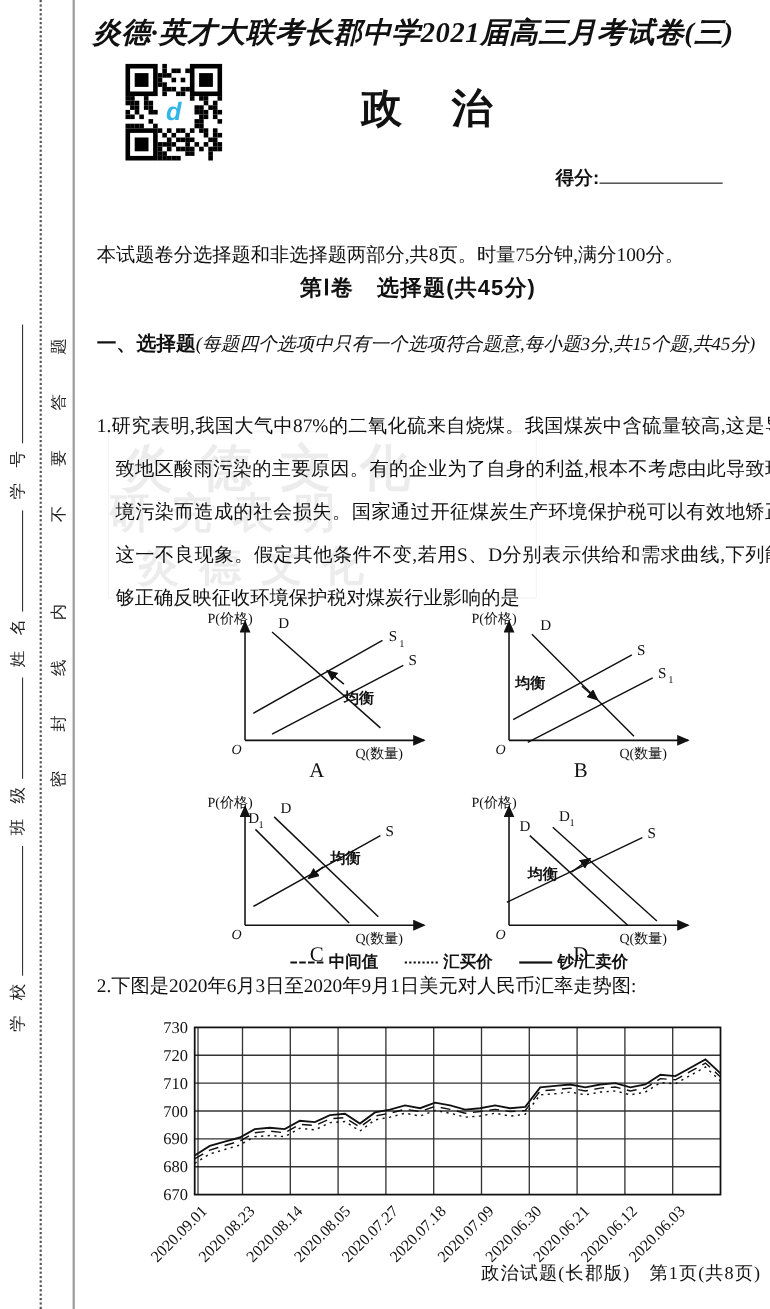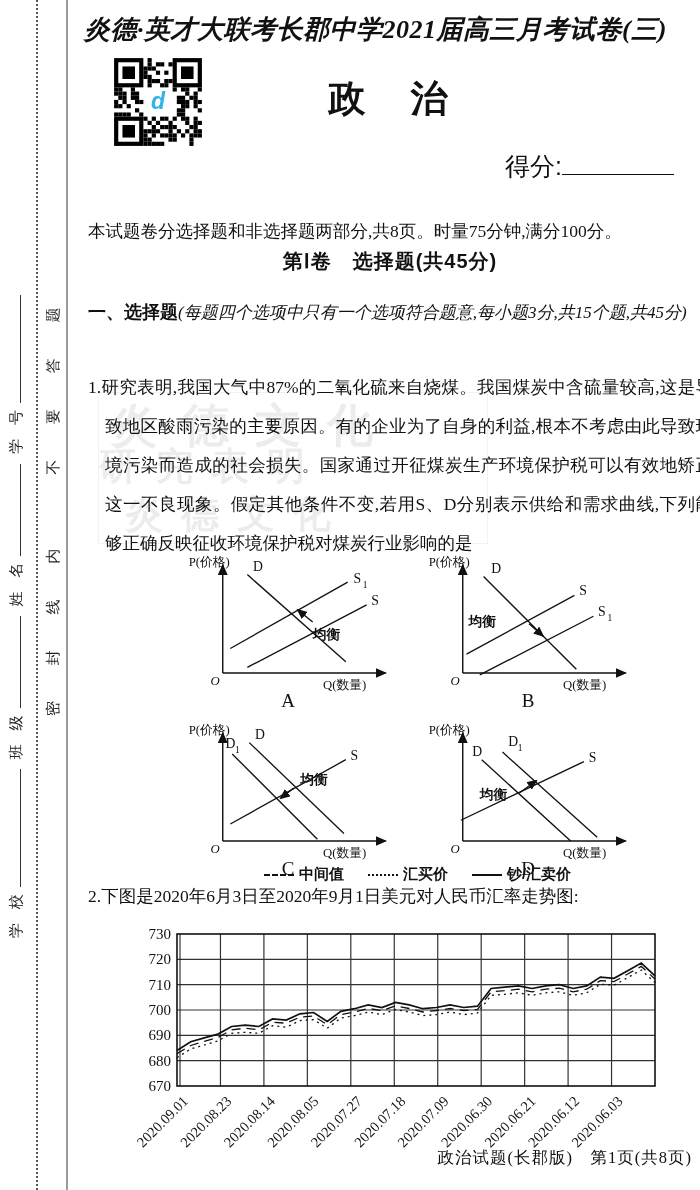--- a/index.html
+++ b/index.html
@@ -21,26 +21,26 @@
   .wm div{position:absolute;color:rgba(0,0,0,0.075);white-space:nowrap;font-weight:bold;}
   .wm .w1{left:12px;top:2px;font-size:46px;letter-spacing:26px;}
   .wm .w2{left:0px;top:48px;font-size:38px;letter-spacing:18px;}
   .wm .w3{left:26px;top:96px;font-size:38px;letter-spacing:18px;}
   
   .main-title{position:absolute;left:84px;top:12px;width:612px;font-size:26px;font-weight:bold;
               font-style:italic;white-space:nowrap;letter-spacing:0.5px;}
   .qr{position:absolute;left:112px;top:56px;width:92px;height:92px;}
   .subject{position:absolute;left:88px;top:74px;width:604px;text-align:center;font-size:37px;
            font-weight:bold;font-family:"Liberation Sans",sans-serif;letter-spacing:4px;}
-  .score{position:absolute;left:505px;top:150px;font-size:25px;font-weight:normal;
+  .score{position:absolute;left:505px;top:150px;font-size:17px;font-weight:bold;
          font-family:"Liberation Sans",sans-serif;}
   .score .sline{display:inline-block;width:112px;border-bottom:1.6px solid #111;height:16px;}
   .intro{position:absolute;left:88px;top:187px;width:606px;font-size:17.5px;line-height:1.45;margin-top:32px;}
   
-  .sec-title{position:absolute;left:88px;top:248px;width:604px;text-align:center;font-size:20px;
+  .sec-title{position:absolute;left:78px;top:248px;width:604px;text-align:center;font-size:20px;
              font-weight:bold;font-family:"Liberation Sans",sans-serif;letter-spacing:1px;}
   .instr{position:absolute;left:88px;top:293px;width:608px;font-size:17.5px;line-height:39px;
          padding-left:17px;text-indent:-17px;}
   .instr b{font-family:"Liberation Sans",sans-serif;font-size:18px;}
   .instr i{font-size:17px;}
   .q{position:absolute;font-size:17.5px;line-height:39px;text-align:justify;
      padding-left:17px;text-indent:-17px;}
   .q1{left:88px;top:368px;width:608px;}
   .q2{left:88px;top:877px;width:608px;text-align:left;}
   

